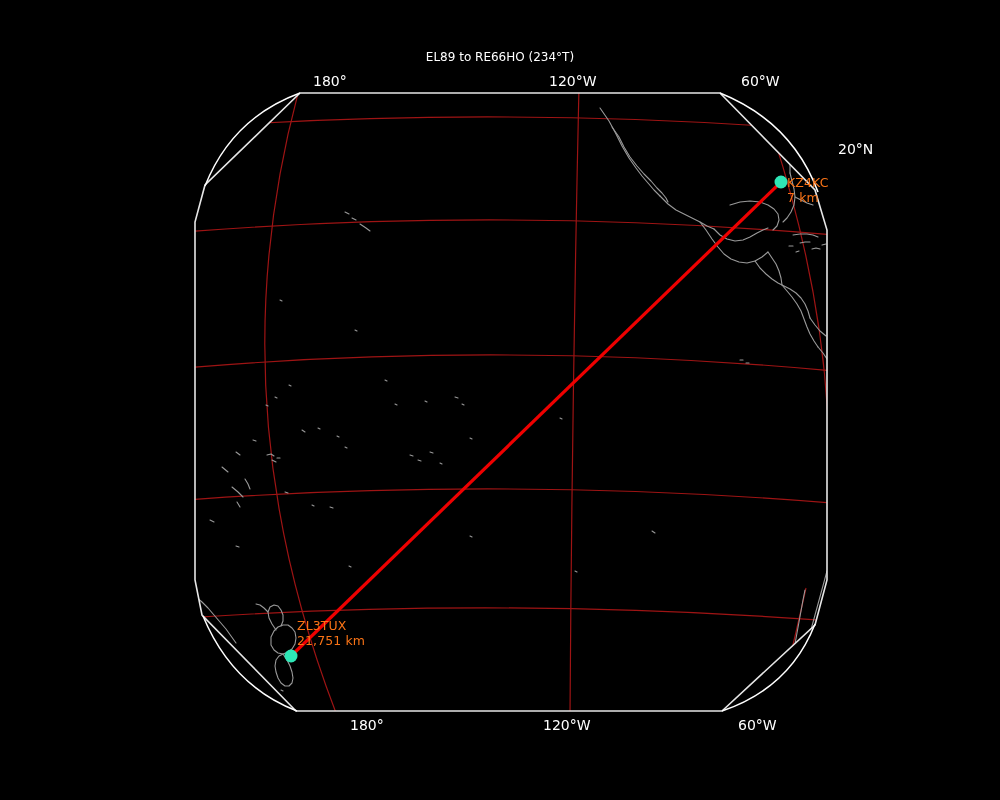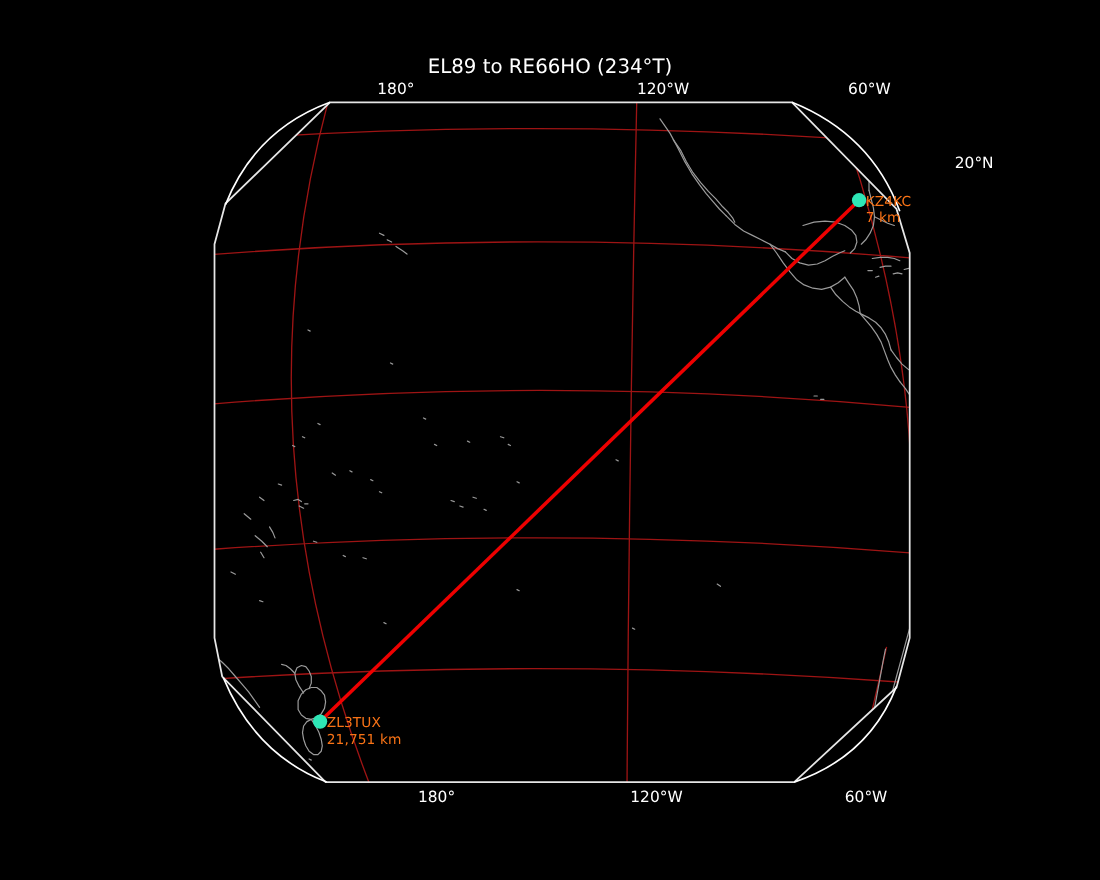--- a/index.html
+++ b/index.html
@@ -31,30 +31,29 @@
     color: #ffffff;
     letter-spacing: 0.2px;
     white-space: nowrap;
   }
   .subtitle {
     position: absolute;
     left: 0;
     top: 50px;
     width: 1000px;
     text-align: center;
-    font-size: 18px;
+    font-size: 12px;
     color: #ffffff;
     white-space: nowrap;
   }
   .axis-label {
     position: absolute;
     font-size: 14px;
     color: #ffffff;
     white-space: nowrap;
-    margin-left: 30px;
   }
   .map-svg {
     position: absolute;
     left: 0;
     top: 0;
   }
   .stn-label {
     position: absolute;
     font-size: 12.5px;
     color: #f97316;
@@ -241,18 +240,18 @@
   <div class="axis-label" style="left:543px; top:717px;">120°W</div>
   <div class="axis-label" style="left:738px; top:717px;">60°W</div>
 
   <div class="axis-label" style="left:838px; top:141px;">20°N</div>
 
   <div class="stn-label" style="left:787px; top:175px;">
     <div>KZ4KC</div>
     <div>7 km</div>
   </div>
 
-  <div class="stn-label" style="left:297px; top:649px;">
+  <div class="stn-label" style="left:297px; top:618px;">
     <div>ZL3TUX</div>
     <div>21,751 km</div>
   </div>
 
 </div>
 
 </body></html>

